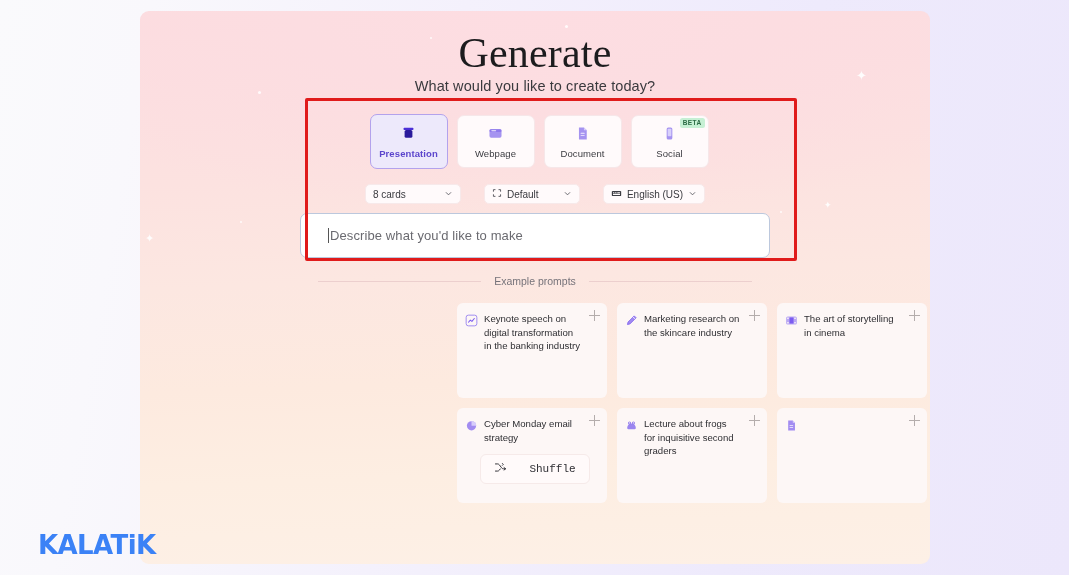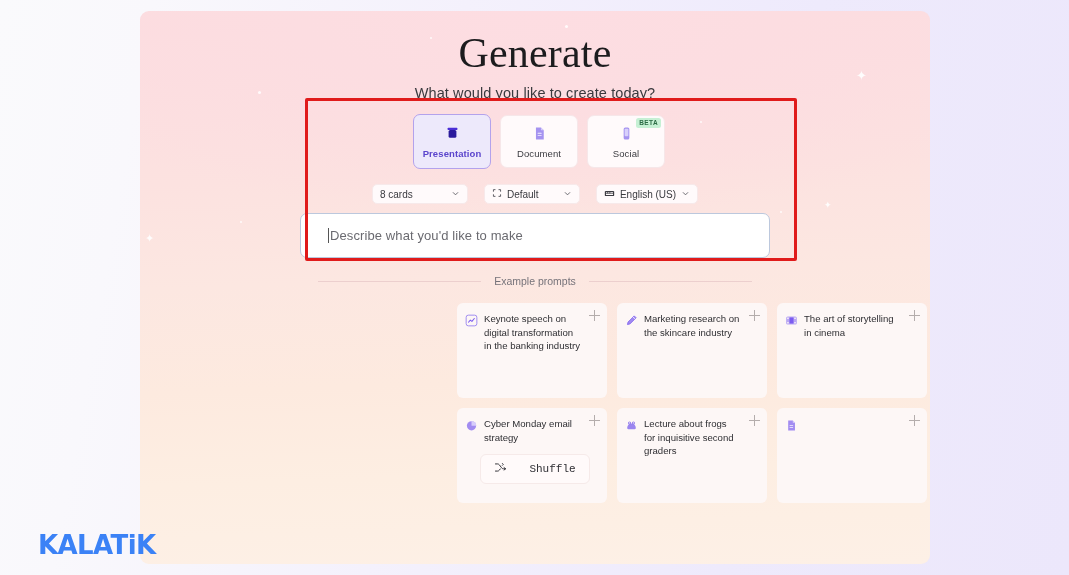--- a/index.html
+++ b/index.html
@@ -43,21 +43,20 @@
   #header { position: absolute; left: 0; right: 0; top: 17px; text-align: center; }
   #page-title {
     font-family: "Liberation Serif", serif;
     font-size: 42px;
     font-weight: 400;
     color: #1c1c1e;
     letter-spacing: .2px;
     line-height: 1.2;
   }
   #page-subtitle {
-    margin-top: 7px;
     font-size: 14.5px;
     color: #3a3a3e;
     letter-spacing: .1px;
   }
 
   
   #format-row {
     position: absolute;
     left: 0; right: 0; top: 104px;
     display: flex;
@@ -103,21 +102,21 @@
     border-radius: 2.5px;
     line-height: 1;
   }
 
   
   #options-row {
     position: absolute;
     left: 0; right: 0; top: 173px;
     display: flex;
     justify-content: center;
-    gap: 16px;
+    gap: 23px;
   }
   .pill {
     height: 20px;
     background: #fffafb;
     border: 1px solid #f7e9ea;
     border-radius: 5px;
     display: flex;
     align-items: center;
     gap: 5px;
     padding: 0 7px;
@@ -274,20 +273,30 @@
     <div class="format-card selected">
       <span class="fc-icon">
         <svg width="17" height="17" viewBox="0 0 24 24" fill="none">
           <rect x="5" y="4" width="14" height="3" rx="1" fill="#4b2fd6"></rect>
           <rect x="6.5" y="7" width="11" height="11" rx="2.2" fill="#2a1a9c"></rect>
         </svg>
       </span>
       <span class="fc-label">Presentation</span>
     </div>
 
+    <div class="format-card">
+      <span class="fc-icon">
+        <svg width="17" height="17" viewBox="0 0 24 24" fill="none">
+          <rect x="3.5" y="6" width="17" height="12" rx="2.4" fill="#a593f0"></rect>
+          <rect x="3.5" y="6" width="17" height="4" rx="2.2" fill="#8f79ec"></rect>
+          <rect x="6" y="7.4" width="7" height="1.4" rx=".7" fill="#f3eefd"></rect>
+        </svg>
+      </span>
+      <span class="fc-label">Webpage</span>
+    </div>
 
     <div class="format-card">
       <span class="fc-icon">
         <svg width="17" height="17" viewBox="0 0 24 24" fill="none">
           <path d="M7 3.5h7l4 4v13H7z" fill="#a593f0"></path>
           <path d="M14 3.5l4 4h-4z" fill="#d6ccfa"></path>
           <rect x="9.2" y="11" width="6" height="1.2" rx=".6" fill="#f4f0fe"></rect>
           <rect x="9.2" y="14" width="6" height="1.2" rx=".6" fill="#f4f0fe"></rect>
         </svg>
       </span>

